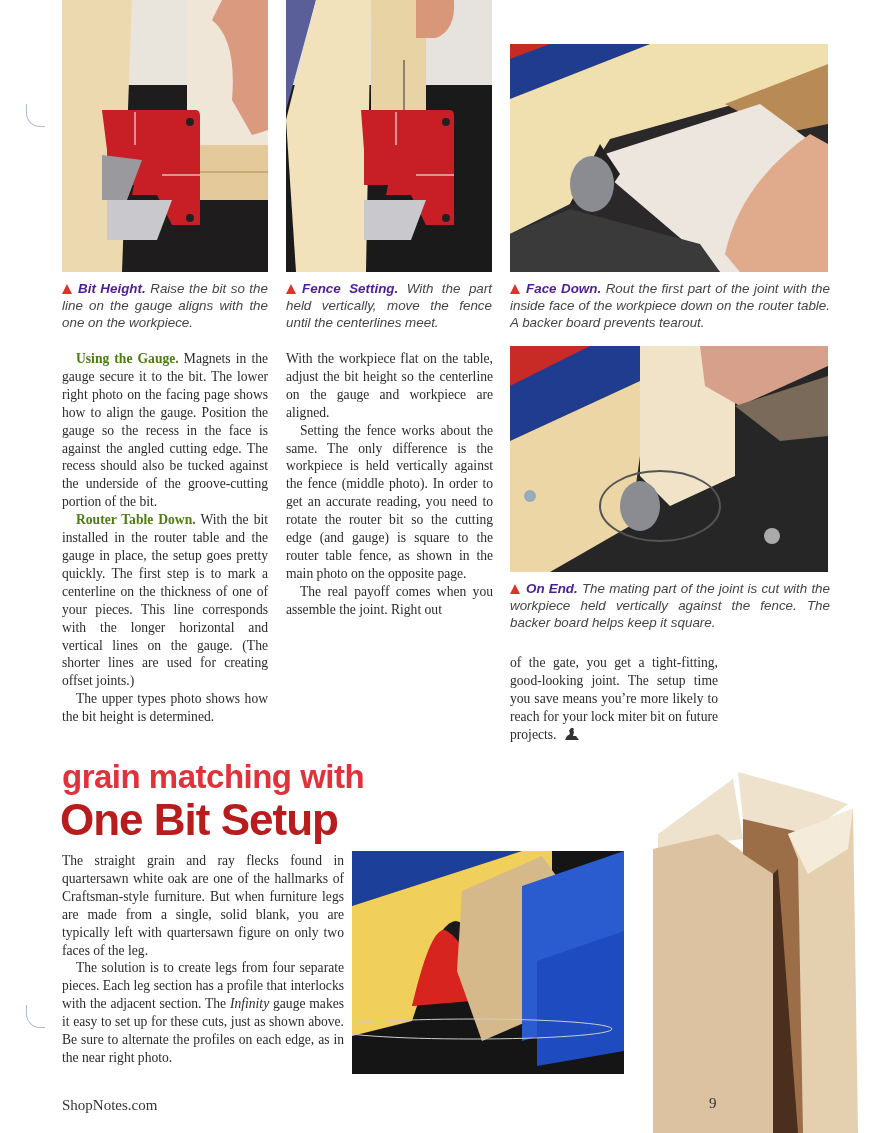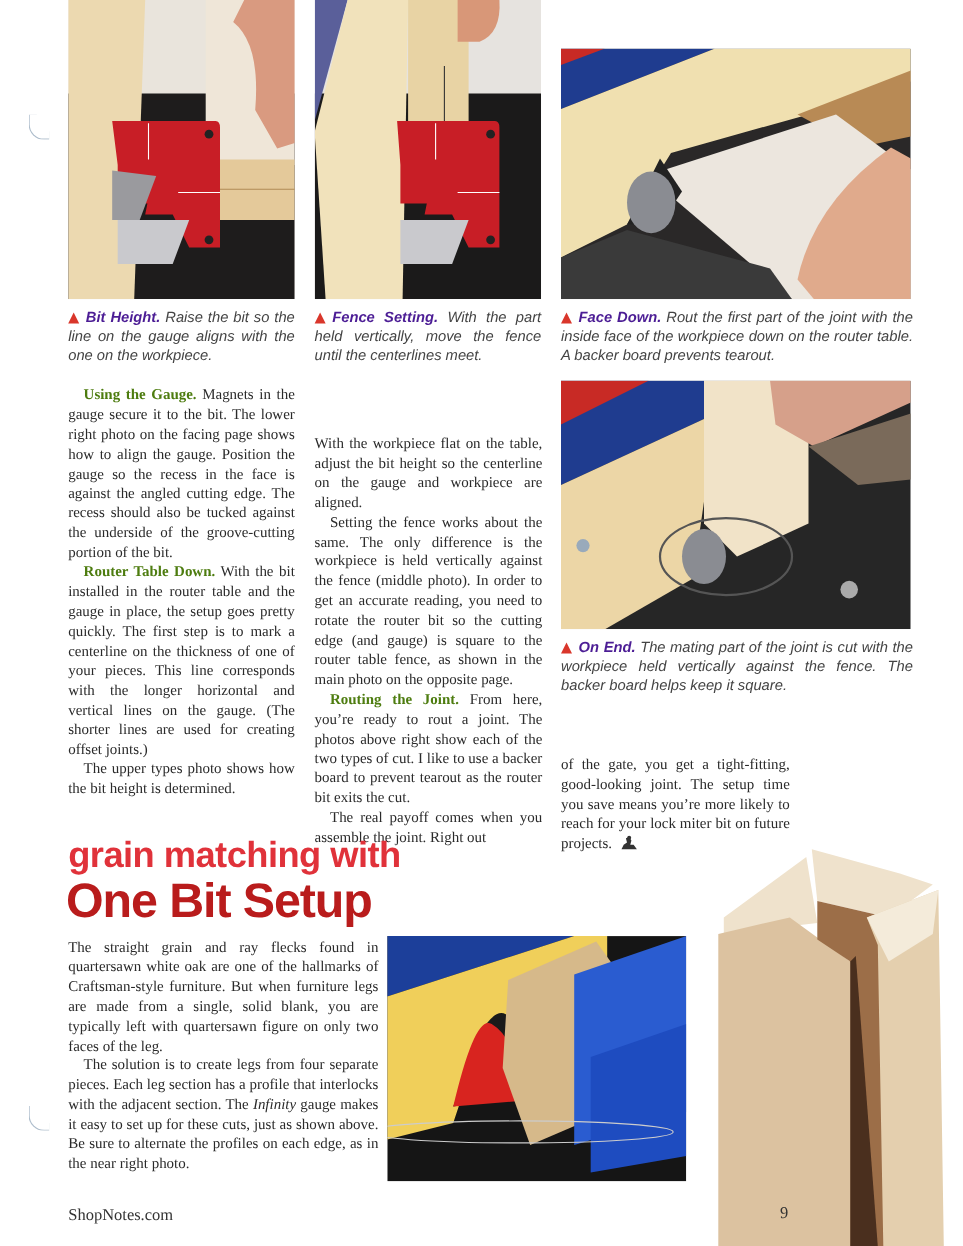--- a/index.html
+++ b/index.html
@@ -155,28 +155,27 @@
   <span class="tri"></span><span class="cap-title">On End.</span>
   <span class="cap-body">The mating part of the joint is cut with the workpiece held vertically against the fence. The backer board helps keep it square.</span>
 </div>
 
 <div class="col" style="left:62px; top:350px; width:206px;">
   <p class="ind"><b>Using the Gauge.</b> <span>Magnets in the gauge secure it to the bit. The lower right photo on the facing page shows how to align the gauge. Position the gauge so the recess in the face is against the angled cutting edge. The recess should also be tucked against the underside of the groove-cutting portion of the bit.</span></p>
   <p class="ind"><b>Router Table Down.</b> <span>With the bit installed in the router table and the gauge in place, the setup goes pretty quickly. The first step is to mark a centerline on the thickness of one of your pieces. This line corresponds with the longer horizontal and vertical lines on the gauge. (The shorter lines are used for creating offset joints.)</span></p>
   <p class="ind"><span>The upper types photo shows how the bit height is determined.</span></p>
 </div>
 
-<div class="col" style="left:286px; top:350px; width:207px;margin-top:44px;">
+<div class="col" style="left:286px; top:350px; width:207px;">
   <p><span>With the workpiece flat on the table, adjust the bit height so the centerline on the gauge and workpiece are aligned.</span></p>
   <p class="ind"><span>Setting the fence works about the same. The only difference is the workpiece is held vertically against the fence (middle photo). In order to get an accurate reading, you need to rotate the router bit so the cutting edge (and gauge) is square to the router table fence, as shown in the main photo on the opposite page.</span></p>
-  <p class="ind"><b>Routing the Joint.</b> <span>From here, you’re ready to rout a joint. The photos above right show each of the two types of cut. I like to use a backer board to prevent tearout as the router bit exits the cut.</span></p>
   <p class="ind"><span>The real payoff comes when you assemble the joint. Right out</span></p>
 </div>
 
-<div class="col" style="left:510px; top:686px; width:208px;">
+<div class="col" style="left:510px; top:654px; width:208px;">
   <p><span>of the gate, you get a tight-fitting, good-looking joint. The setup time you save means you’re more likely to reach for your lock miter bit on future projects.</span>
     <svg width="16" height="14" viewBox="0 0 16 14" style="vertical-align:-2px; margin-left:4px;">
       <path d="M1,13 L15,13 L12,9 L9,9 L10,5 L8,2 L5,3 L6,7 L3,9 Z" fill="#333"></path>
       <circle cx="8" cy="2.5" r="1.8" fill="#333"></circle>
     </svg>
   </p>
 </div>
 
 <div class="headline-top">grain matching with</div>
 <div class="headline-bottom">One Bit Setup</div>

